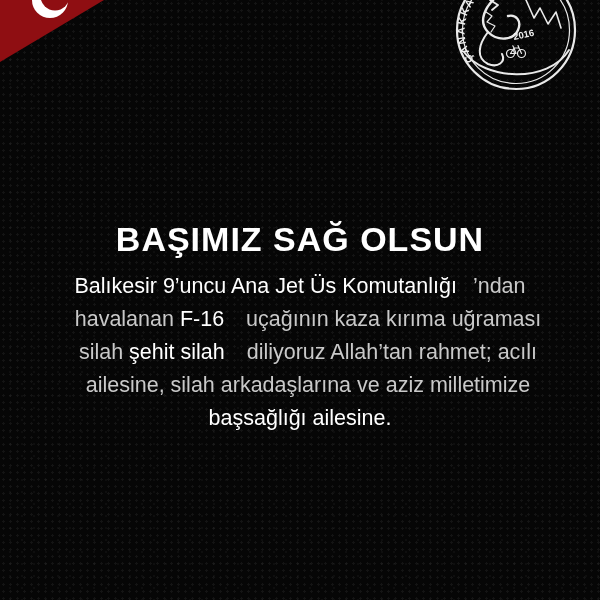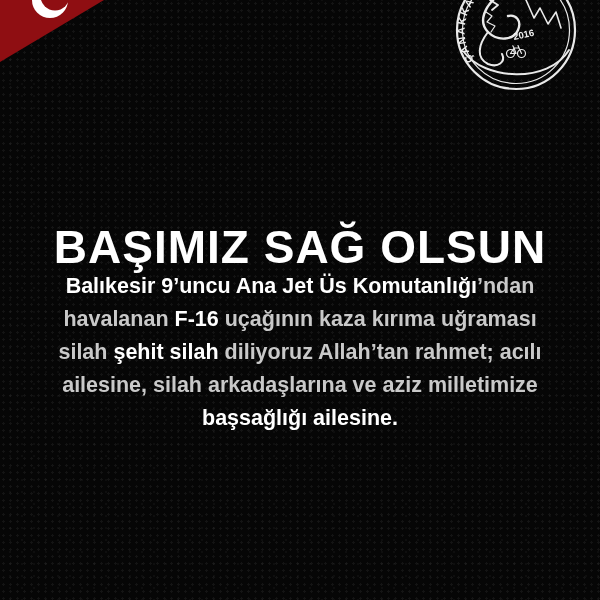--- a/index.html
+++ b/index.html
@@ -33,35 +33,35 @@
     fill: none;
     stroke: #e9e9e9;
     stroke-linecap: round;
     stroke-linejoin: round;
   }
   .title {
     position: absolute;
     top: 197px; left: 0; right: 0;
     text-align: center;
     color: #ffffff;
-    font-size: 46px;
+    font-size: 34px;
     font-weight: 700;
     letter-spacing: 1px;
     line-height: 38px;
   }
   .message {
     position: absolute;
     top: 270px; left: 0; right: 0;
     text-align: center;
     font-size: 21.5px;
     line-height: 33px;
   }
   .message-line { white-space: nowrap; }
-  .seg.regular { color: #c9c9c9; font-weight: 700; }
-  .seg.bold    { color: #ffffff; font-weight: 700; }
+  .seg.regular { color: #c9c9c9; font-weight: 400; margin-left: 16px; }
+  .seg.bold    { color: #ffffff; font-weight: 400; }
 </style>
 </head>
 <body>
 
 <div class="canvas">
 
   <svg class="ribbon-svg" viewBox="0 0 110 66">
     <polygon points="0,0 104,0 0,62" fill="#8f0e12"></polygon>
     <g>
       <circle cx="50" cy="0" r="18" fill="#ffffff"></circle>

